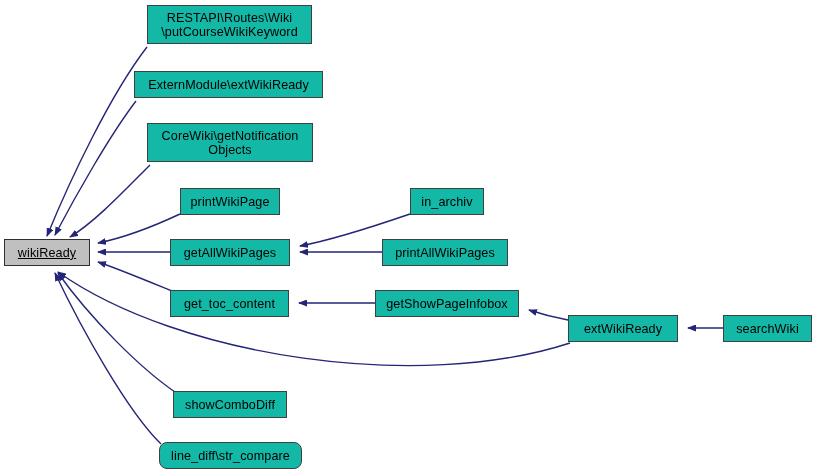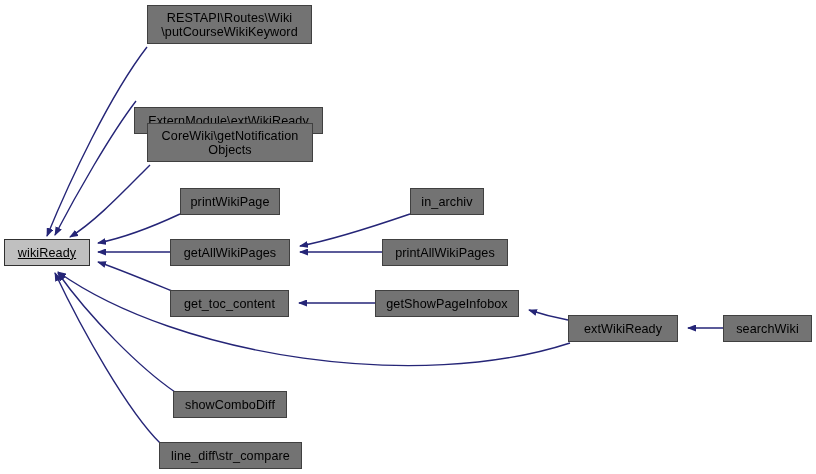--- a/index.html
+++ b/index.html
@@ -20,21 +20,21 @@
     left: 0;
     top: 0;
     width: 816px;
     height: 474px;
     pointer-events: none;
   }
   .node {
     position: absolute;
     box-sizing: border-box;
     border: 1px solid #404040;
-    background: #737373;
+    background: #14b8a6;
     color: #000000;
     font-size: 12.6px;
     line-height: 14px;
     display: flex;
     align-items: center;
     justify-content: center;
     text-align: center;
     white-space: pre-line;
     letter-spacing: 0.1px;
   }
@@ -69,28 +69,28 @@
         <path d="M723,328 L688,328" marker-end="url(#arrowhead)"></path>
         <path d="M175,392 C140,368 90,318 58,273" marker-end="url(#arrowhead)"></path>
         <path d="M161,444 C128,412 82,330 55,273" marker-end="url(#arrowhead)"></path>
       </g>
   </svg>
 
   <div id="node-layer">
       <div class="node current" style="left: 4px; top: 239px; width: 86px; height: 27px; text-decoration: underline;">wikiReady</div>
       <div class="node" style="left: 147px; top: 5px; width: 165px; height: 39px;">RESTAPI\Routes\Wiki
 \putCourseWikiKeyword</div>
-      <div class="node" style="left: 134px; top: 71px; width: 189px; height: 27px; margin-top: 36px;">ExternModule\extWikiReady</div>
+      <div class="node" style="left: 134px; top: 71px; width: 189px; height: 27px;">ExternModule\extWikiReady</div>
       <div class="node" style="left: 147px; top: 123px; width: 166px; height: 39px;">CoreWiki\getNotification
 Objects</div>
       <div class="node" style="left: 180px; top: 188px; width: 100px; height: 27px;">printWikiPage</div>
       <div class="node" style="left: 170px; top: 239px; width: 120px; height: 27px;">getAllWikiPages</div>
       <div class="node" style="left: 170px; top: 290px; width: 119px; height: 27px;">get_toc_content</div>
       <div class="node" style="left: 410px; top: 188px; width: 74px; height: 27px;">in_archiv</div>
       <div class="node" style="left: 382px; top: 239px; width: 126px; height: 27px;">printAllWikiPages</div>
       <div class="node" style="left: 375px; top: 290px; width: 144px; height: 27px;">getShowPageInfobox</div>
       <div class="node" style="left: 568px; top: 315px; width: 110px; height: 27px;">extWikiReady</div>
       <div class="node" style="left: 723px; top: 315px; width: 89px; height: 27px;">searchWiki</div>
       <div class="node" style="left: 173px; top: 391px; width: 114px; height: 27px;">showComboDiff</div>
-      <div class="node" style="left: 159px; top: 442px; width: 143px; height: 27px;">line_diff\str_compare</div>
+      <div class="node" style="left: 159px; top: 442px; width: 143px; height: 27px; border-radius: 8px;">line_diff\str_compare</div>
     </div>
 
 </div>
 
 </body></html>

